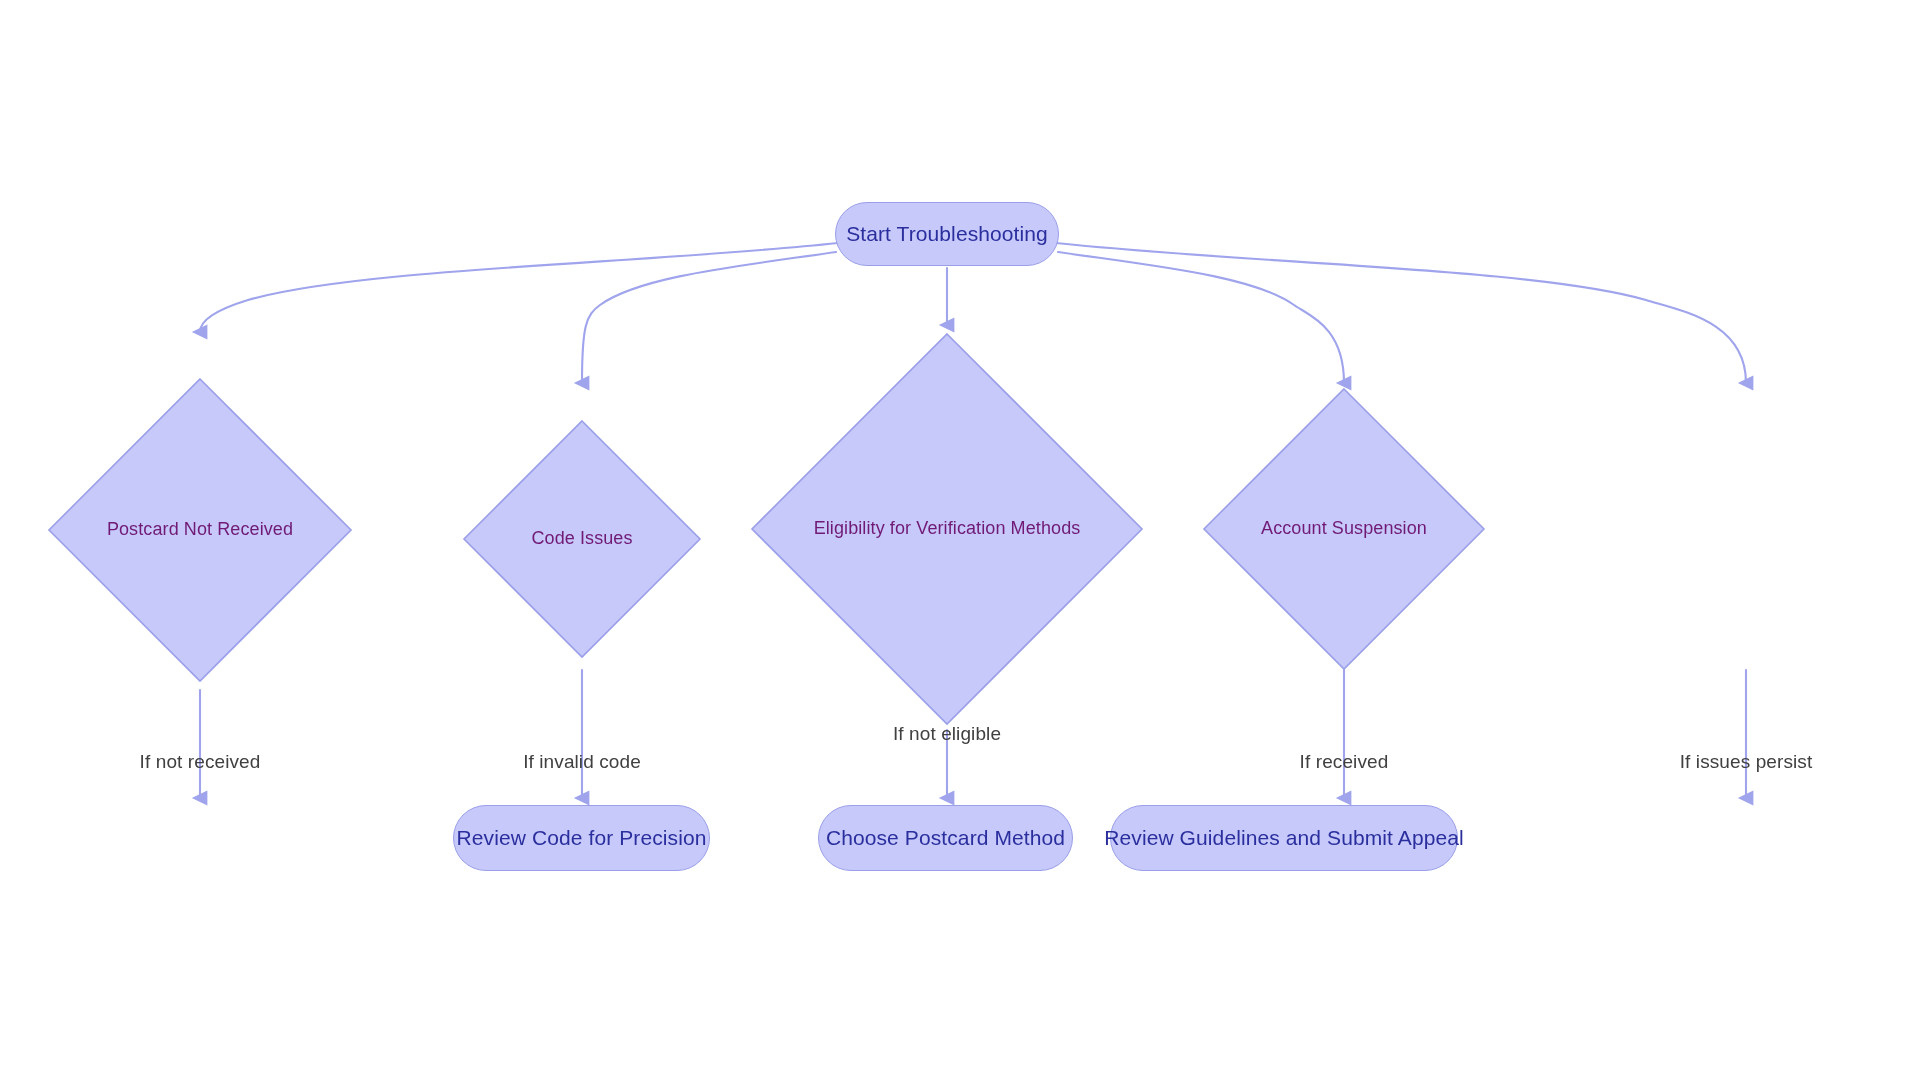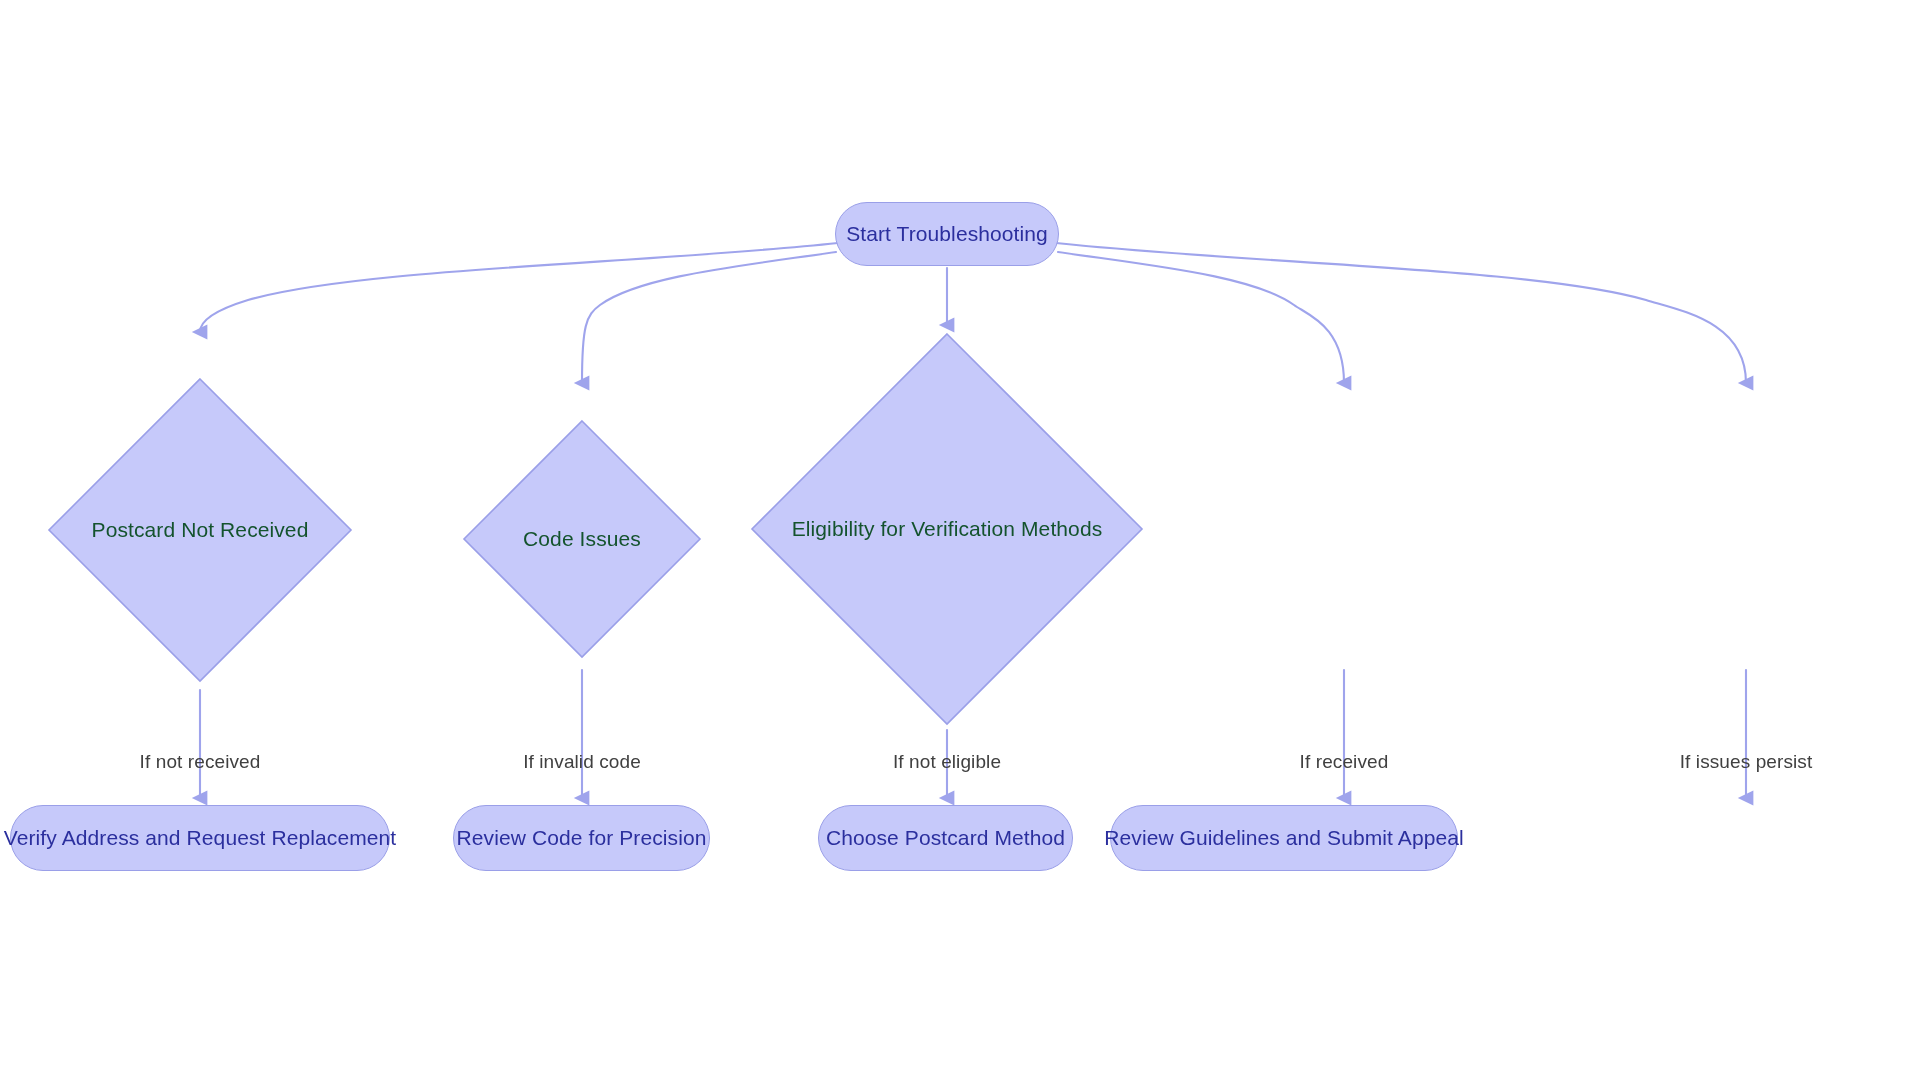--- a/index.html
+++ b/index.html
@@ -58,22 +58,22 @@
   .diamond-shape {
     position: absolute;
     left: 0;
     top: 0;
     width: 100%;
     height: 100%;
   }
   .diamond-label {
     position: relative;
     z-index: 2;
-    color: #14532d;
-    font-size: 21px;
+    color: #701a75;
+    font-size: 18px;
     line-height: 1.2;
     white-space: nowrap;
     letter-spacing: 0.1px;
     pointer-events: none;
   }
   .edge-label {
     position: absolute;
     color: #404040;
     font-size: 19px;
     line-height: 1.2;
@@ -133,31 +133,34 @@
     <span class="diamond-label">Code Issues</span>
   </div>
 
   <div class="diamond-wrap" style="left:750px; top:332px; width:394px; height:394px;">
     <svg class="diamond-shape" viewBox="0 0 394 394" preserveAspectRatio="none">
       <polygon points="197,2 392,197 197,392 2,197" fill="#c6c9fa" stroke="#9a9fe8" stroke-width="1.6"></polygon>
     </svg>
     <span class="diamond-label">Eligibility for Verification Methods</span>
   </div>
 
+  <div class="diamond-wrap" style="left:1202px; top:387px; width:284px; height:284px;">
+    <svg class="diamond-shape" viewBox="0 0 284 284" preserveAspectRatio="none">
+      <polygon points="142,2 282,142 142,282 2,142" fill="#c6c9fa" stroke="#9a9fe8" stroke-width="1.6"></polygon>
+    </svg>
+    <span class="diamond-label">Account Suspension</span>
+  </div>
 
 
   <div class="edge-label" style="left:200px; top:762px;">If not received</div>
   <div class="edge-label" style="left:582px; top:762px;">If invalid code</div>
-  <div class="edge-label" style="left:947px; top:762px;">If not eligible</div>
+  <div class="edge-label" style="left:947px; top:734px;">If not eligible</div>
   <div class="edge-label" style="left:1344px; top:762px;">If received</div>
   <div class="edge-label" style="left:1746px; top:762px;">If issues persist</div>
 
-  <div class="node pill" style="left:10px; top:805px; width:380px; height:66px;">
-    <span>Verify Address and Request Replacement</span>
-  </div>
 
   <div class="node pill" style="left:453px; top:805px; width:257px; height:66px;">
     <span>Review Code for Precision</span>
   </div>
 
   <div class="node pill" style="left:818px; top:805px; width:255px; height:66px;">
     <span>Choose Postcard Method</span>
   </div>
 
   <div class="node pill" style="left:1110px; top:805px; width:348px; height:66px;">

